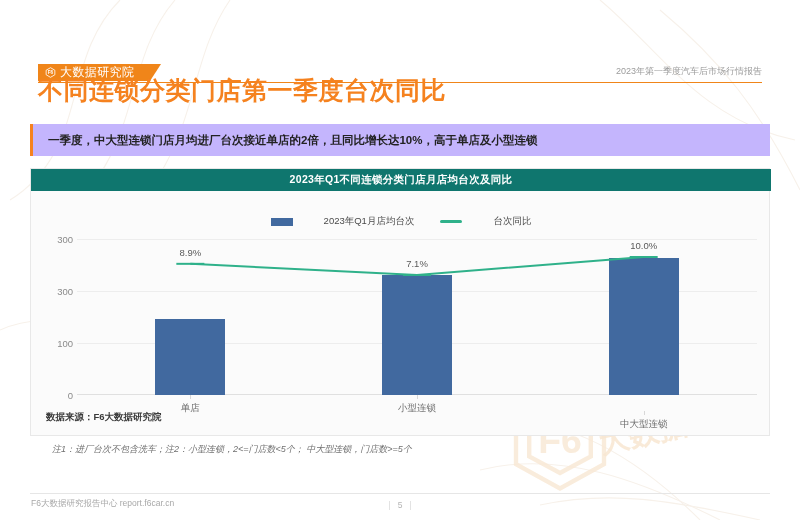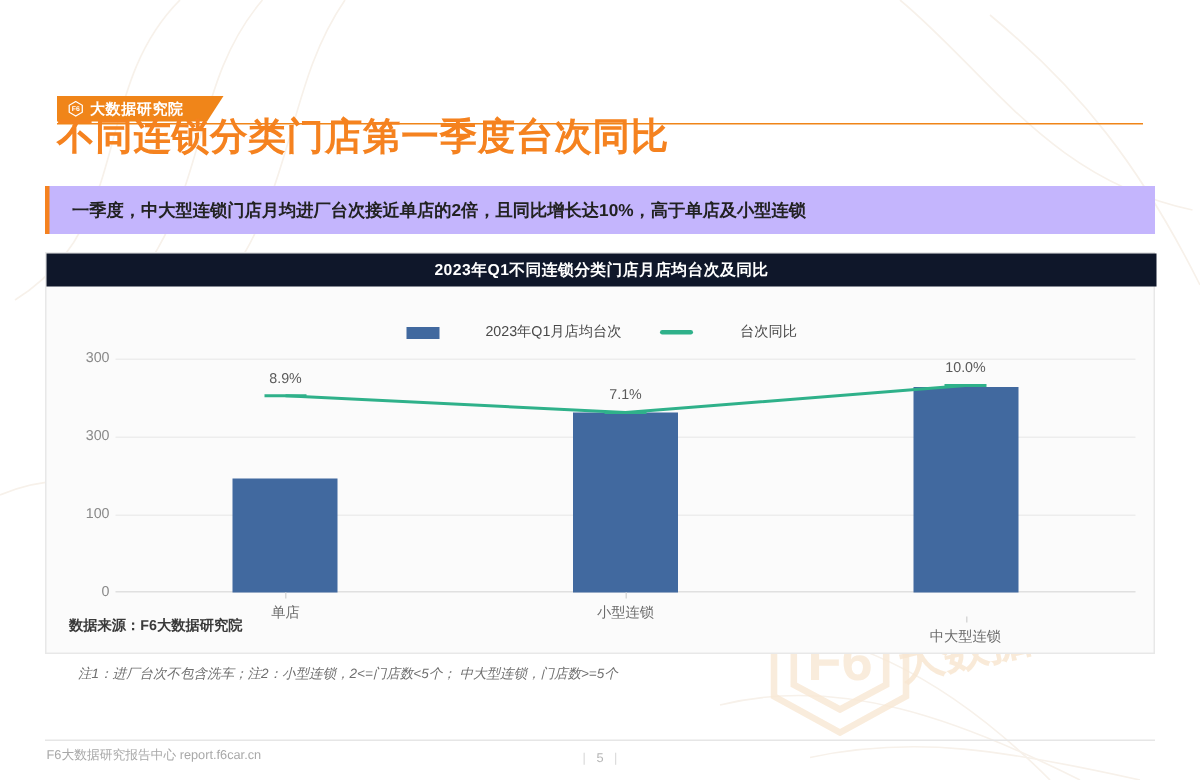--- a/index.html
+++ b/index.html
@@ -32,22 +32,22 @@
     display: flex; align-items: center; gap: 4px;
     z-index: 4;
   }
   .logo-tag::after {
     content: ""; position: absolute; right: -11px; top: 0;
     border-top: 17px solid #F08519;
     border-right: 11px solid transparent;
   }
   .logo-hex { width: 11px; height: 11px; display: block; }
   .logo-text {
-    color: #ffffff; font-size: 10px; letter-spacing: 0.4px;
-    white-space: nowrap; font-weight: bold;
+    color: #ffffff; font-size: 12px; letter-spacing: 0.4px;
+    white-space: nowrap; font-weight: normal;
   }
   .header-rule {
     position: absolute; left: 38px; top: 53.5px; width: 724px; height: 1.6px;
     background: #F08519;
   }
   .header-right {
     position: absolute; right: 38px; top: 37px;
     font-size: 9px; color: #9c9c9c; white-space: nowrap;
   }
 
@@ -73,21 +73,21 @@
     font-size: 11.5px; color: #222; font-weight: bold; white-space: nowrap;
   }
 
   
   .chart-card {
     position: absolute; left: 30px; top: 168px; width: 740px; height: 268px;
     background: #fbfbfb; border: 1px solid #e8e8e8; z-index: 2;
   }
   .chart-title-bar {
     position: absolute; left: 0; top: 0; width: 740px; height: 22px;
-    background: #0f172a;
+    background: #0f766e;
     display: flex; align-items: center; justify-content: center;
   }
   .chart-title-bar span {
     color: #ffffff; font-size: 10.5px; font-weight: bold; letter-spacing: .3px;
   }
 
   
   .legend {
     position: absolute; top: 46px; left: 0; width: 740px;
     display: flex; align-items: center; justify-content: center; gap: 26px;
@@ -220,20 +220,21 @@
 
   <div class="header">
     <div class="logo-tag">
       <svg class="logo-hex" viewBox="0 0 24 24">
         <polygon points="12,1.5 21.5,7 21.5,17 12,22.5 2.5,17 2.5,7" fill="none" stroke="#ffffff" stroke-width="1.8"></polygon>
         <text x="12" y="16" font-size="10" fill="#ffffff" text-anchor="middle" font-family="Liberation Sans, sans-serif" font-weight="bold">F6</text>
       </svg>
       <span class="logo-text">大数据研究院</span>
     </div>
     <div class="header-rule"></div>
+    <div class="header-right">2023年第一季度汽车后市场行情报告</div>
   </div>
 
   <div class="page-title">不同连锁分类门店第一季度台次同比</div>
 
   <div class="subtitle-band">
     <div class="subtitle-accent"></div>
     <div class="subtitle-text">一季度，中大型连锁门店月均进厂台次接近单店的2倍，且同比增长达10%，高于单店及小型连锁</div>
   </div>
 
   <div class="chart-card">

